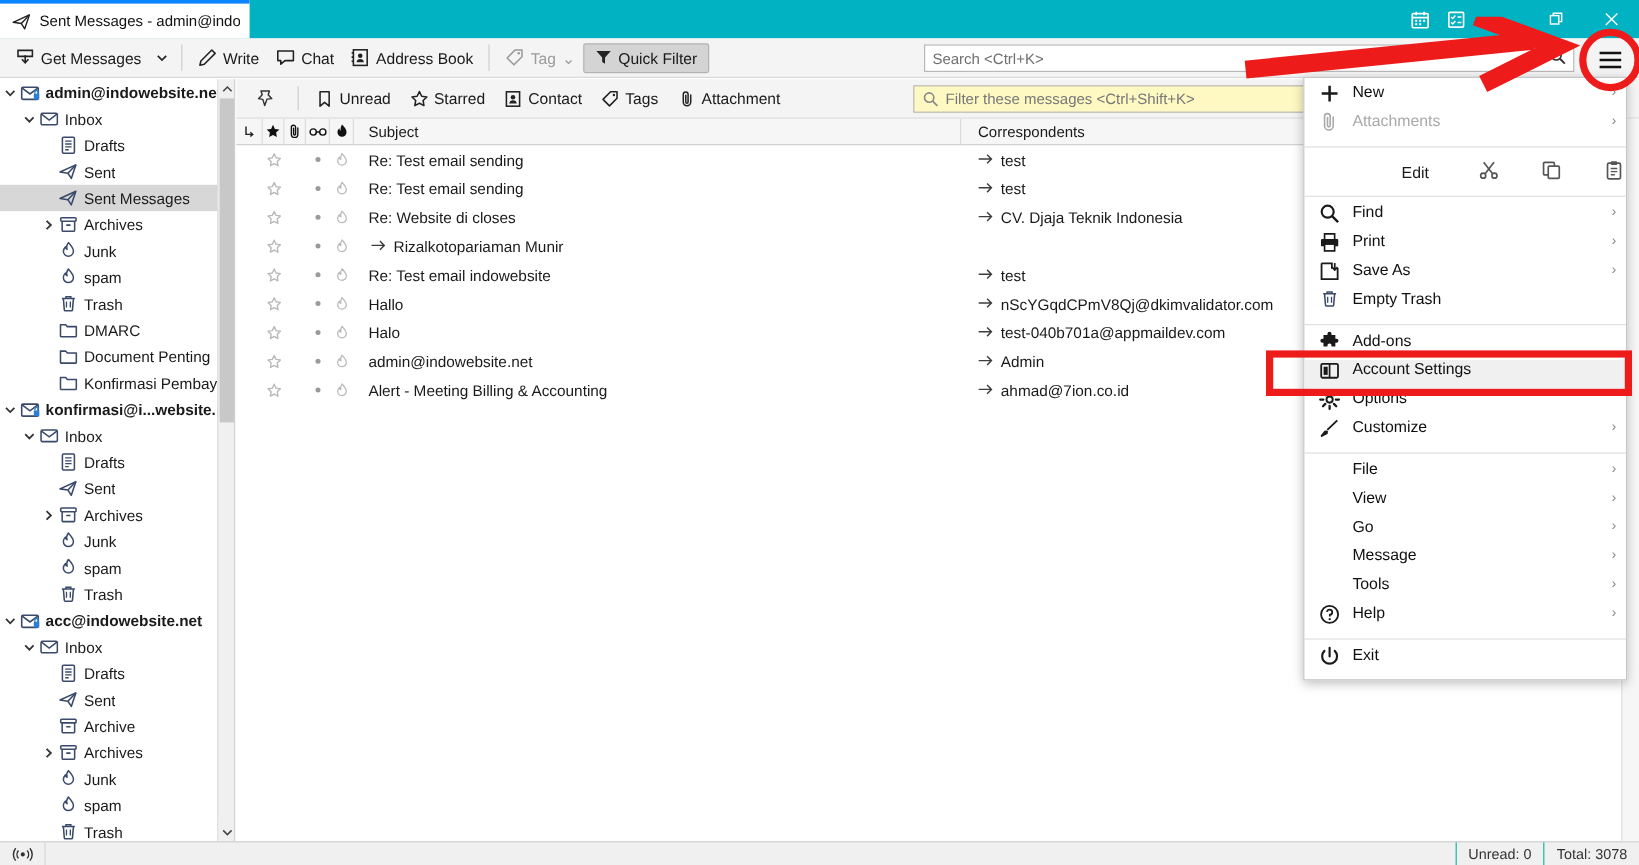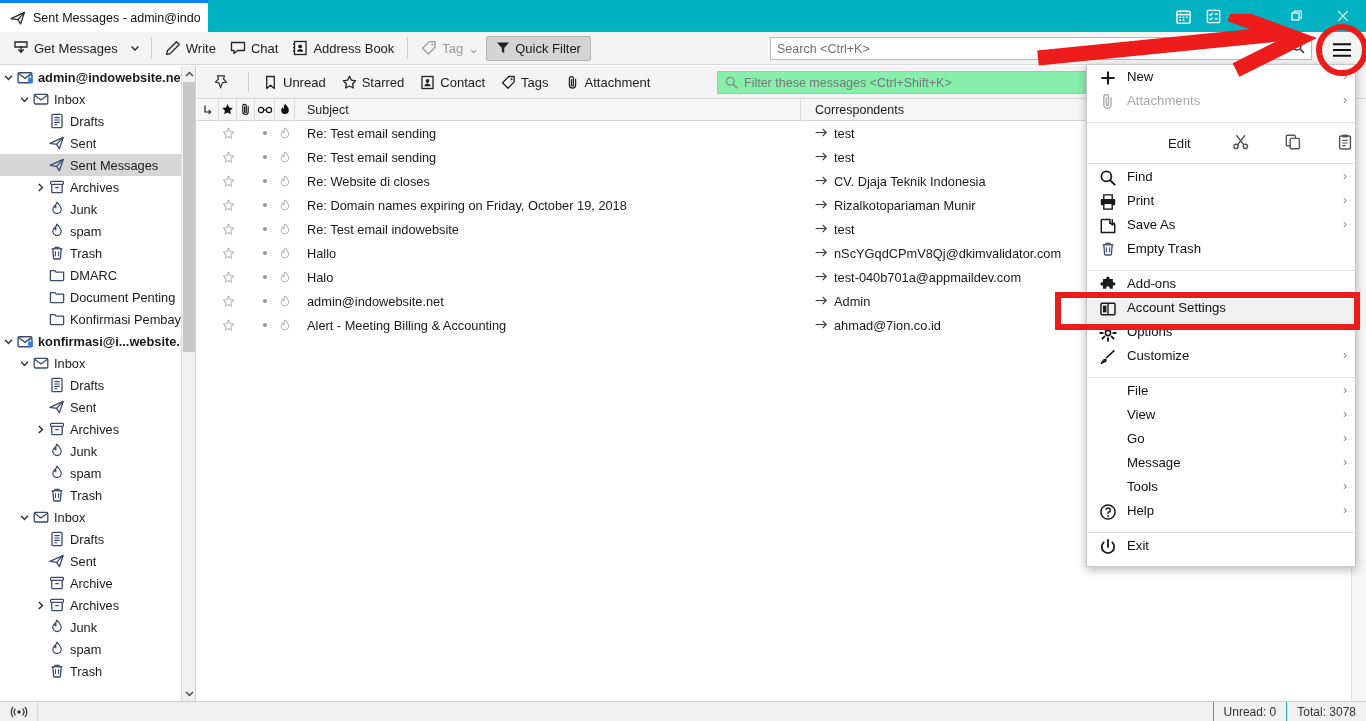--- a/index.html
+++ b/index.html
@@ -114,22 +114,22 @@
     background: #f4f4f4; border-bottom: 1px solid #d5d5d5;
     display: flex; align-items: center; padding-left: 8px;
   }
   .qfbtn {
     display: flex; align-items: center; height: 25px; padding: 0 8px;
     font-size: 13px; white-space: nowrap;
   }
   .qfbtn svg { margin-right: 5px; }
   .qfsep { width: 1px; height: 20px; background: #cfcfcf; margin: 0 6px; }
   .qfsearch {
-    position: absolute; left: 520px; top: 5px; width: 480px; height: 23px;
-    background: #86efac; border: 1px solid #b9b9b9;
+    position: absolute; left: 564px; top: 5px; width: 480px; height: 23px;
+    background: #fef9c3; border: 1px solid #b9b9b9;
     display: flex; align-items: center; padding: 0 7px;
     font-size: 12.5px; color: #777;
   }
   .qfsearch svg { margin-right: 6px; }
 
   
   .msgpane {
     position: absolute; left: 197px; top: 99px; width: 1169px; height: 602px;
     background: #fff;
   }
@@ -580,20 +580,37 @@
           <span class="ficon">
             <svg width="16" height="16" viewBox="0 0 16 16">
               <path d="M2.6 3.8h10.8" stroke="#3a4a6b" stroke-width="1.3"></path>
               <path d="M6 3.8V2.3h4v1.5" fill="none" stroke="#3a4a6b" stroke-width="1.3"></path>
               <path d="M3.8 3.8l.8 9.4a.9.9 0 0 0 .9.8h5a.9.9 0 0 0 .9-.8l.8-9.4" fill="none" stroke="#3a4a6b" stroke-width="1.3"></path>
               <path d="M6.4 6.2v5M9.6 6.2v5" stroke="#3a4a6b" stroke-width="1.1"></path>
             </svg>
           </span>
           <span class="flabel">Trash</span>
         </div>
+        <div class="folderrow account">
+          <span style="width:0px;flex:0 0 0px"></span>
+          <span class="twisty">
+            <svg width="9" height="9" viewBox="0 0 9 9">
+              <path d="M1 2.8L4.5 6.4 8 2.8" fill="none" stroke="#333" stroke-width="1.5"></path>
+            </svg>
+          </span>
+          <span class="ficon">
+            <svg width="17" height="17" viewBox="0 0 16 16">
+              <rect x="1" y="3.5" width="13" height="9.5" rx="1" fill="#fff" stroke="#3a4a6b" stroke-width="1.3"></rect>
+              <path d="M1.4 4.2L7.5 8.8 13.6 4.2" fill="none" stroke="#3a4a6b" stroke-width="1.3"></path>
+              <path d="M10.5 8.5h4.3v4.6h-4.3z" fill="#2b7fd8"></path>
+              <path d="M11.4 8.5V7.3a1.25 1.25 0 0 1 2.5 0v1.2" fill="none" stroke="#2b7fd8" stroke-width="1.1"></path>
+            </svg>
+          </span>
+          <span class="flabel">acc@indowebsite.net</span>
+        </div>
         <div class="folderrow">
           <span style="width:16px;flex:0 0 16px"></span>
           <span class="twisty">
             <svg width="9" height="9" viewBox="0 0 9 9">
               <path d="M1 2.8L4.5 6.4 8 2.8" fill="none" stroke="#333" stroke-width="1.5"></path>
             </svg>
           </span>
           <span class="ficon">
             <svg width="16" height="16" viewBox="0 0 16 16">
               <rect x="1.2" y="3.4" width="13.6" height="9.6" rx="1.2" fill="none" stroke="#3a4a6b" stroke-width="1.3"></rect>
@@ -878,21 +895,20 @@
           <div class="mr-cell mr-unread">
             <svg width="8" height="8" viewBox="0 0 8 8">
               <circle cx="4" cy="4" r="2.1" fill="#9a9a9a"></circle>
             </svg>
           </div>
           <div class="mr-cell mr-junk">
             <svg width="12" height="13" viewBox="0 0 12 13">
               <path d="M6 1c2.1 2.3 3.6 3.8 3.6 6a3.6 3.6 0 0 1-7.2 0c0-1.4.75-2.3 1.5-3.1.1 1 .6 1.7 1.1 1.9C4.7 4.2 5.1 2.3 6 1z" fill="none" stroke="#b9b9b9" stroke-width="1.05" stroke-linejoin="round"></path>
             </svg>
           </div>
-          <div class="mr-cell mr-subject">Re: Domain names expiring on Friday, October 19, 2018</div>
           <div class="mr-cell mr-corr">
             <span class="corr-arrow"><svg width="13" height="11" viewBox="0 0 13 11">
                 <path d="M0.6 5.5h10.4M7.6 1.9l3.6 3.6-3.6 3.6" fill="none" stroke="#3c3c3c" stroke-width="1.2"></path>
               </svg></span>
             <span>Rizalkotopariaman Munir</span>
           </div>
         </div>
         <div class="msgrow">
           <div class="mr-cell mr-thread"></div>
           <div class="mr-cell mr-star">

